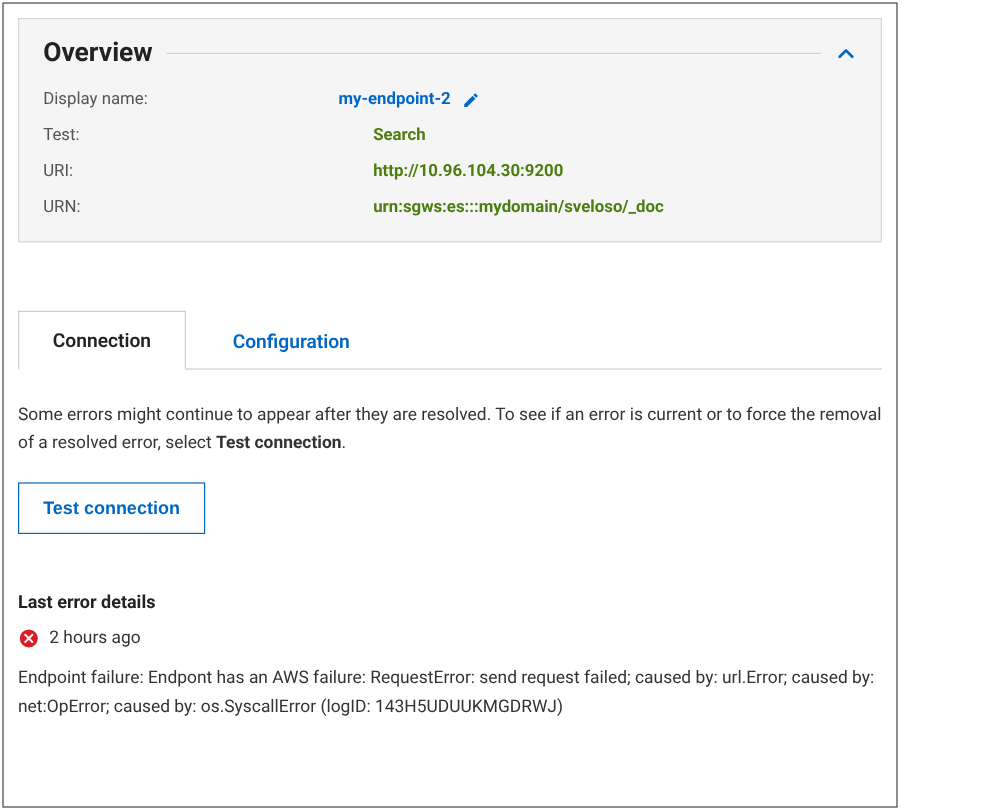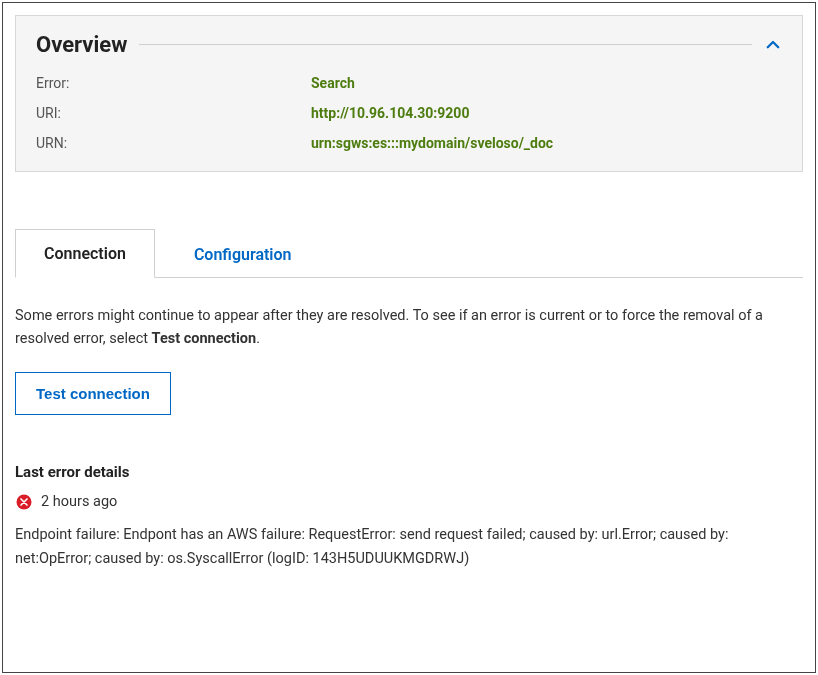--- a/index.html
+++ b/index.html
@@ -3,21 +3,21 @@
   <meta charset="utf-8">
   <style>
     * { margin: 0; padding: 0; box-sizing: border-box; }
     body {
       font-family: -apple-system, BlinkMacSystemFont, "Segoe UI", Roboto, Helvetica, Arial, sans-serif;
       background: #fff;
       padding: 2px;
     }
     .frame {
       border: 1px solid #444;
-      width: 814px;
+      width: 746px;
       height: 671px;
       overflow: hidden;
     }
     .overview-panel {
       background: #f5f5f5;
       border: 1px solid #d7d7d7;
       margin: 12px 12px 0 12px;
       padding: 16px 20px 20px 20px;
     }
     .panel-header {
@@ -169,21 +169,32 @@
       <div class="panel-hr"></div>
       <div class="chevron-wrap">
         <svg width="18" height="18" viewBox="0 0 24 24" fill="none" stroke="currentColor" stroke-width="3" stroke-linecap="round" stroke-linejoin="round">
             <polyline points="5 15 12 8 19 15"></polyline>
           </svg>
       </div>
     </div>
 
     <div class="kv-grid">
       <div class="kv-row">
-        <div class="kv-label">Error:</div>
+        <div class="kv-label">Display name:</div>
+        <div>
+          <span class="kv-link">my-endpoint-2</span>
+          <span class="edit-icon">
+            <svg width="15" height="15" viewBox="0 0 24 24" fill="currentColor">
+                <path d="M3 17.25V21h3.75L17.81 9.94l-3.75-3.75L3 17.25zM20.71 7.04a1 1 0 0 0 0-1.41l-2.34-2.34a1 1 0 0 0-1.41 0l-1.83 1.83 3.75 3.75 1.83-1.83z"></path>
+              </svg>
+          </span>
+        </div>
+      </div>
+      <div class="kv-row">
+        <div class="kv-label">Test:</div>
         <div class="kv-value">Search</div>
       </div>
       <div class="kv-row">
         <div class="kv-label">URI:</div>
         <div class="kv-value">http://10.96.104.30:9200</div>
       </div>
       <div class="kv-row">
         <div class="kv-label">URN:</div>
         <div class="kv-value">urn:sgws:es:::mydomain/sveloso/_doc</div>
       </div>

